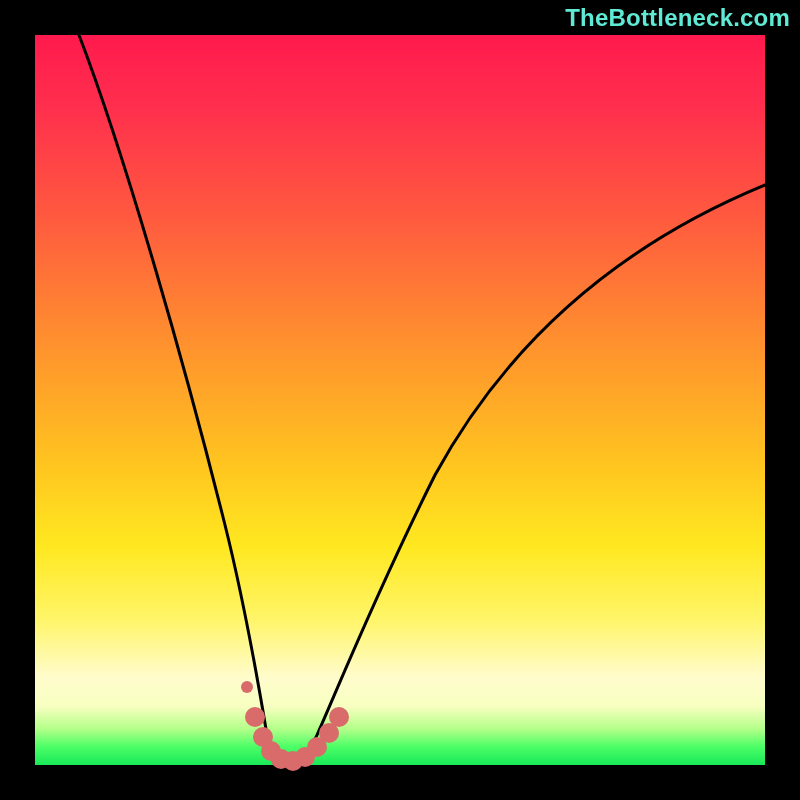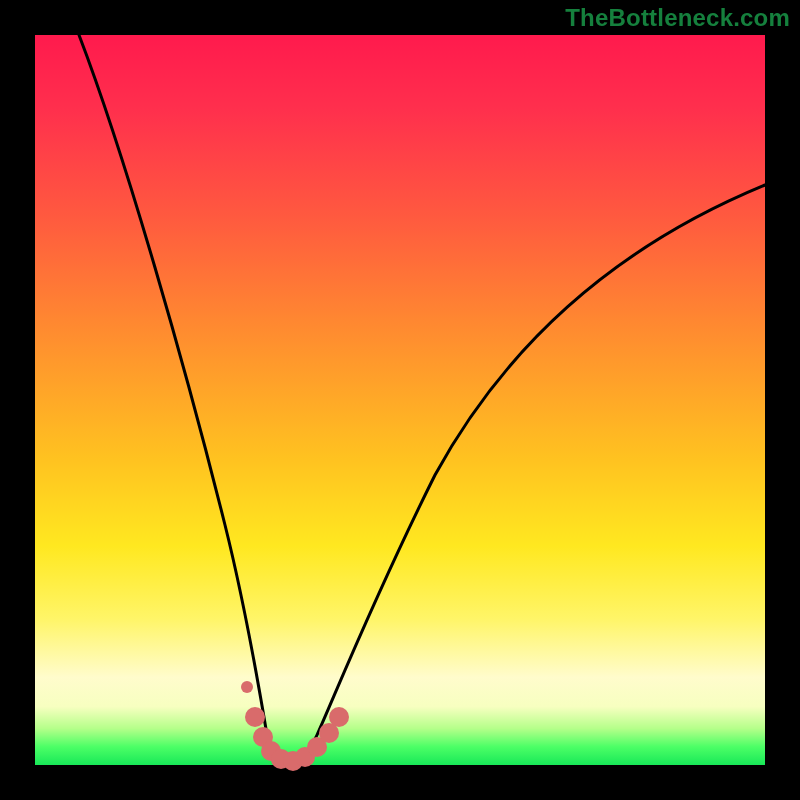--- a/index.html
+++ b/index.html
@@ -45,21 +45,21 @@
     top: 35px;
     left: 35px;
     width: 730px;
     height: 730px;
     overflow: visible;
   }
   .watermark {
     position: absolute;
     top: 4px;
     right: 10px;
-    color: #15803d;
+    color: #5eead4;
     font-size: 24px;
     font-weight: 600;
     letter-spacing: 0.2px;
   }
 </style>
 </head>
 <body>
 
 <div class="frame">
   <div class="plot-area"></div>

